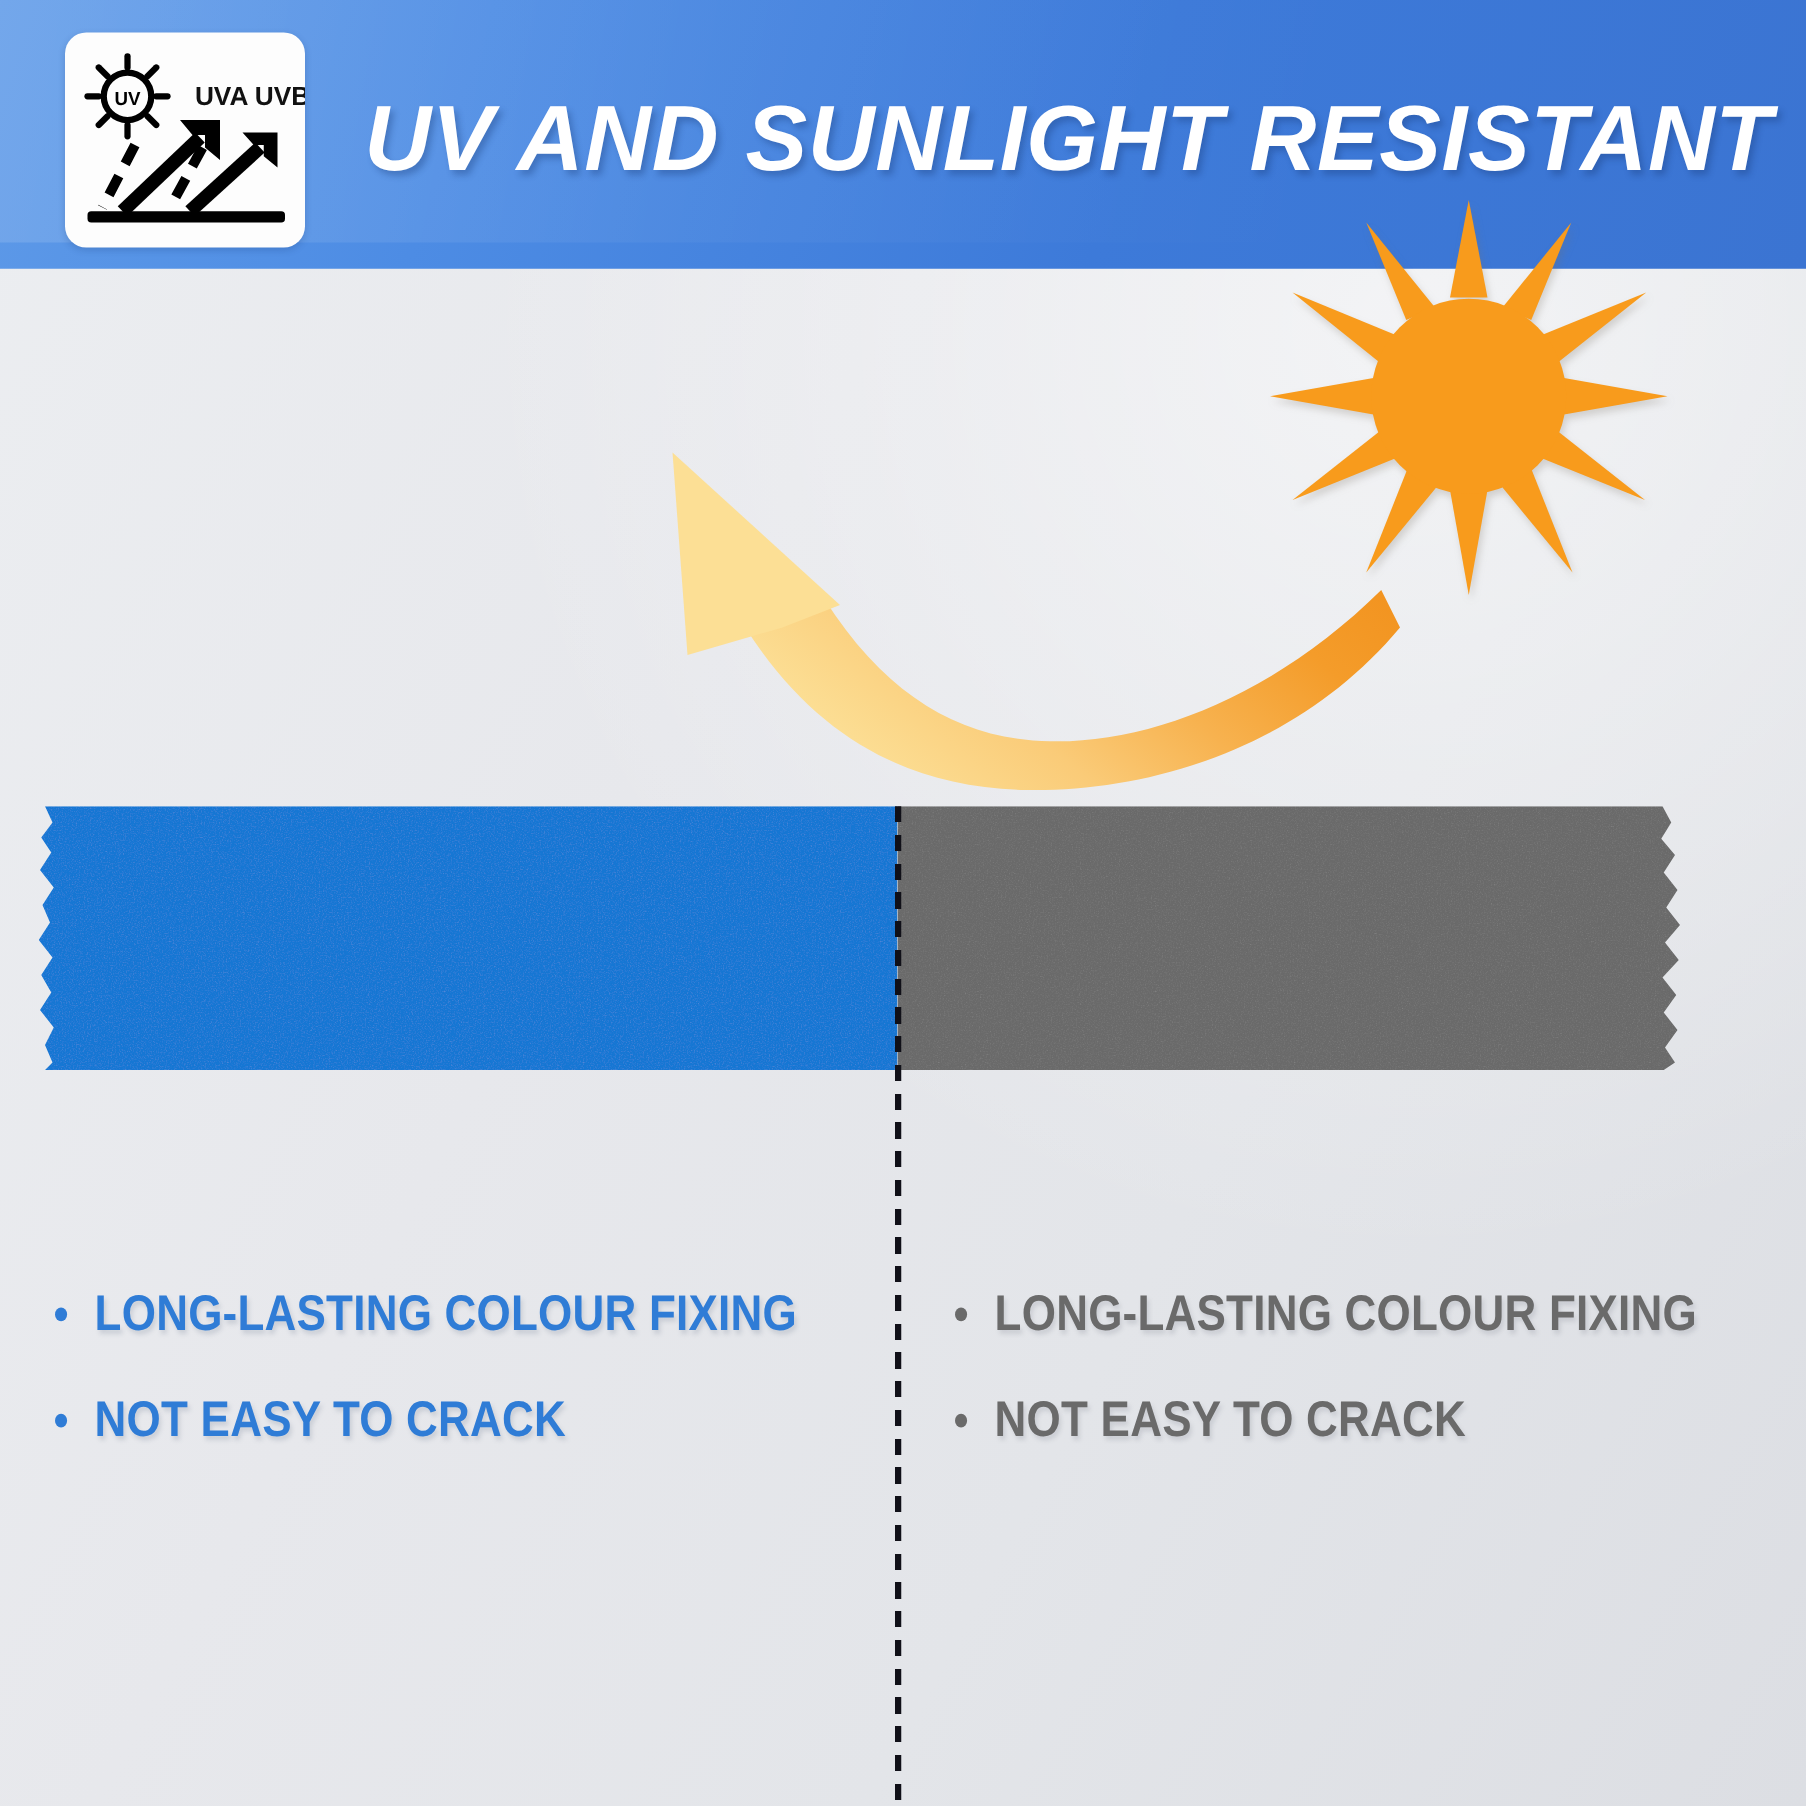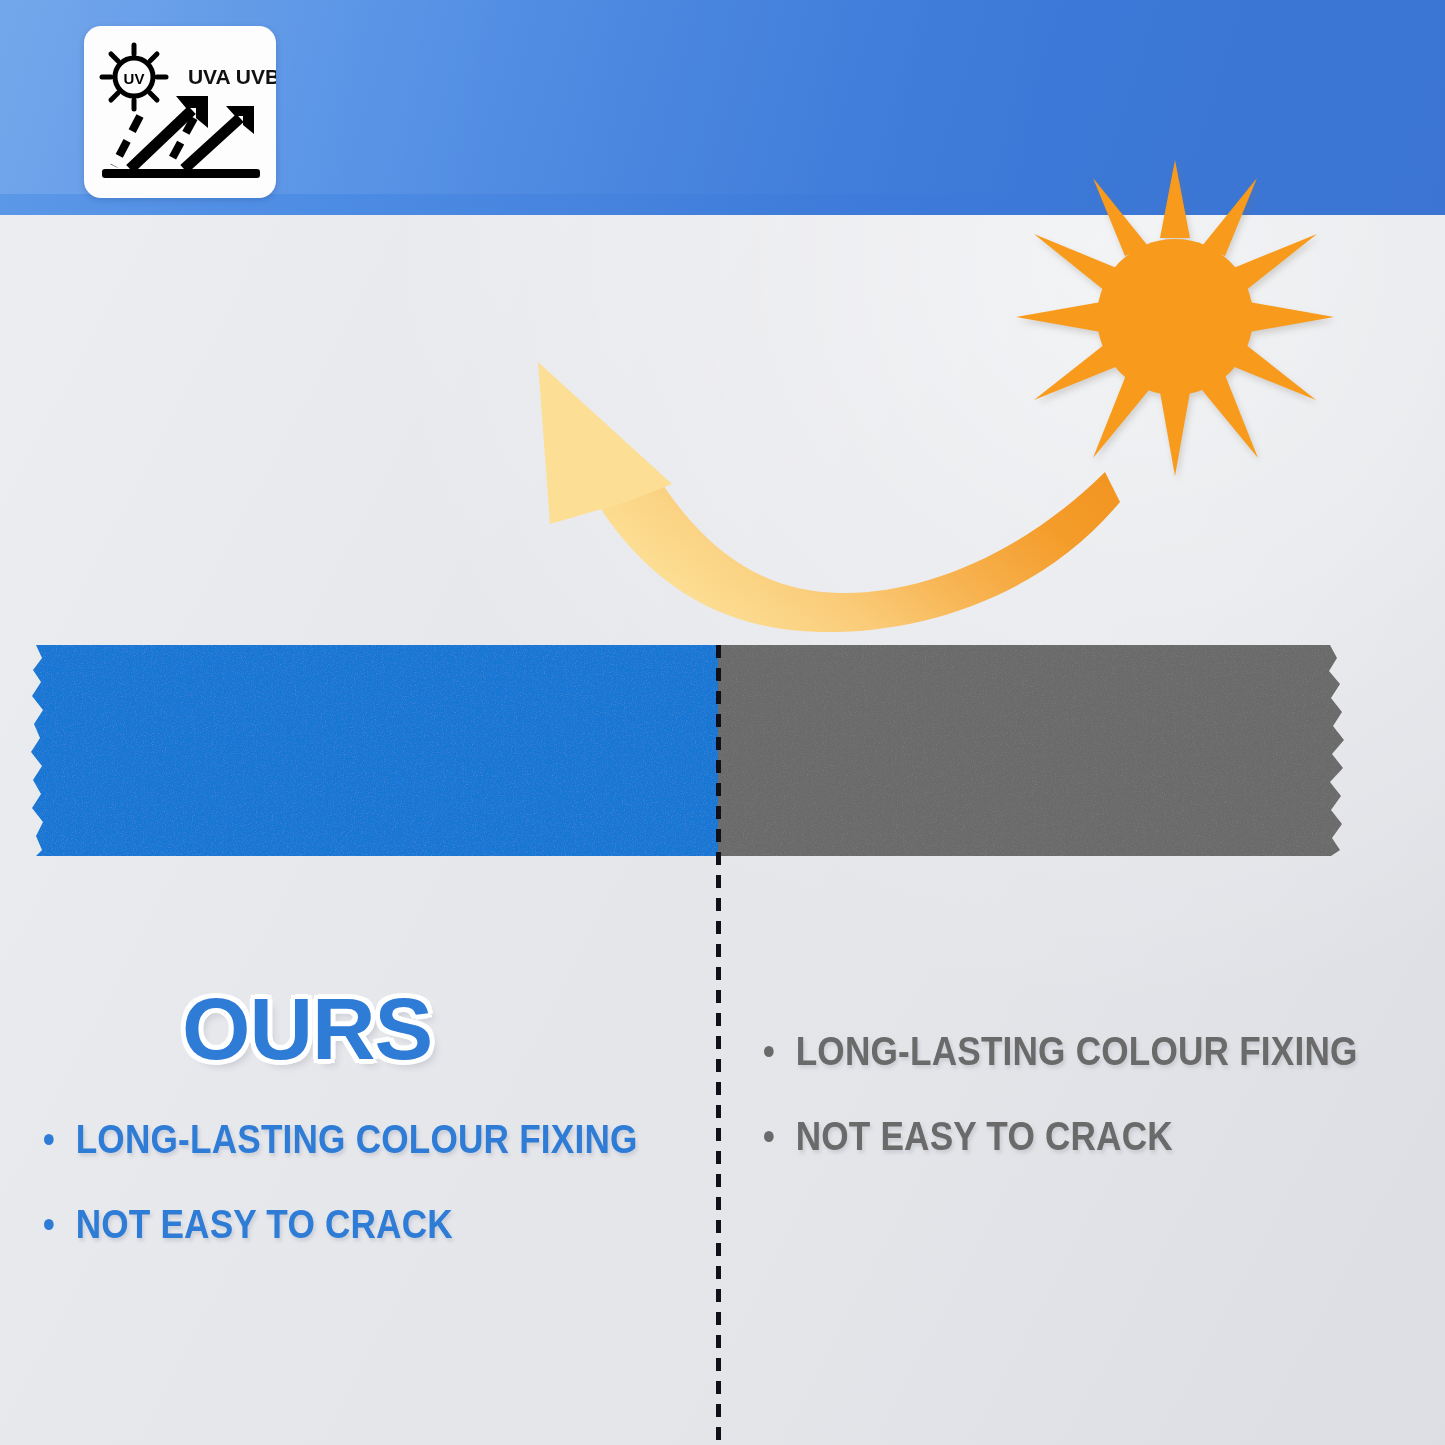--- a/index.html
+++ b/index.html
@@ -37,21 +37,20 @@
     font-size:74px; font-weight:700; font-style:italic;
     letter-spacing:0.5px; white-space:nowrap;
     text-shadow:3px 4px 5px rgba(20,55,115,0.33);
   }
 
   
   #uv-badge {
     position:absolute; left:52px; top:26px; width:192px; height:172px;
     background:#fdfdfd; border-radius:17px;
     box-shadow:0 2px 6px rgba(20,50,110,0.22);
-    margin-left:32px;
   }
   #uv-badge svg { display:block; width:192px; height:172px; }
 
   
   #sun { position:absolute; left:1010px; top:152px; width:330px; height:330px; }
   #sun svg { display:block; width:330px; height:330px; filter:drop-shadow(2px 4px 3px rgba(120,110,100,0.25)); }
 
   
   #ray-arrow { position:absolute; left:520px; top:352px; width:600px; height:290px; }
   #ray-arrow svg { display:block; width:600px; height:290px; }
@@ -110,20 +109,21 @@
   #other-bullets .bullet-item { color:#6a6a6a; text-shadow:2px 3px 4px rgba(120,125,135,0.22); }
   #other-bullets .bullet-dot  { background:#6a6a6a; }
 </style>
 </head>
 <body>
 
 <div id="poster">
 
   <div id="banner">
     <div id="banner-sheen"></div>
+    <div id="banner-title">UV AND SUNLIGHT RESISTANT</div>
   </div>
 
   <div id="uv-badge">
     <svg viewBox="0 0 192 172" xmlns="http://www.w3.org/2000/svg">
 
       <circle cx="50" cy="51" r="19" fill="none" stroke="#000" stroke-width="5"></circle>
       <text x="50" y="58" font-family="Liberation Sans, sans-serif" font-size="15" font-weight="700" text-anchor="middle" fill="#000">UV</text>
 
       <g stroke="#000" stroke-width="5" stroke-linecap="round">
         <line x1="50" y1="19" x2="50" y2="28"></line>
@@ -233,21 +233,20 @@
 
       <g clip-path="url(#grayClip)">
         <rect x="716" y="0" width="640" height="225" fill="#6b6b6b" filter="url(#tapeTexture)"></rect>
       </g>
     </svg>
   </div>
 
   <div id="divider"></div>
 
   <div class="col" id="col-ours">
-    <div class="col-title" id="ours-title">OURS</div>
     <ul class="bullets" id="ours-bullets">
       <li class="bullet-item">
         <span class="bullet-dot"></span>
         <span>LONG-LASTING COLOUR FIXING</span>
       </li>
       <li class="bullet-item">
         <span class="bullet-dot"></span>
         <span>NOT EASY TO CRACK</span>
       </li>
     </ul>

